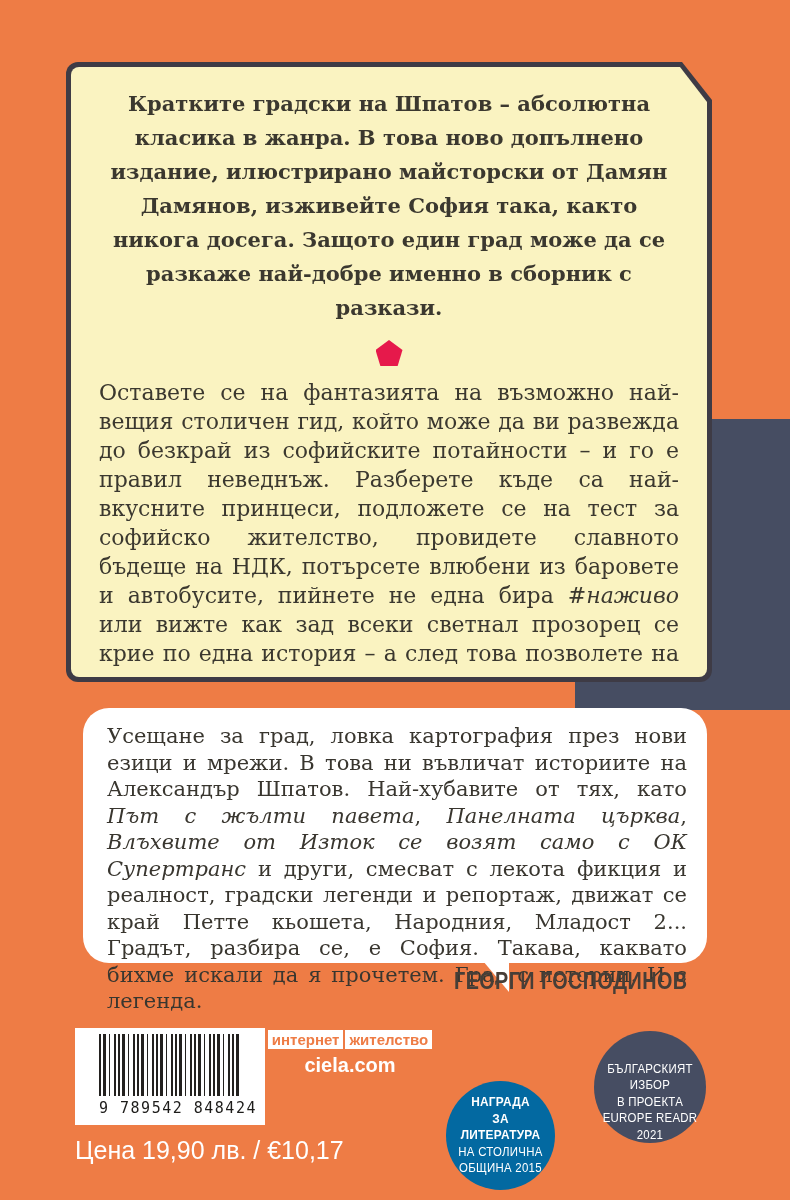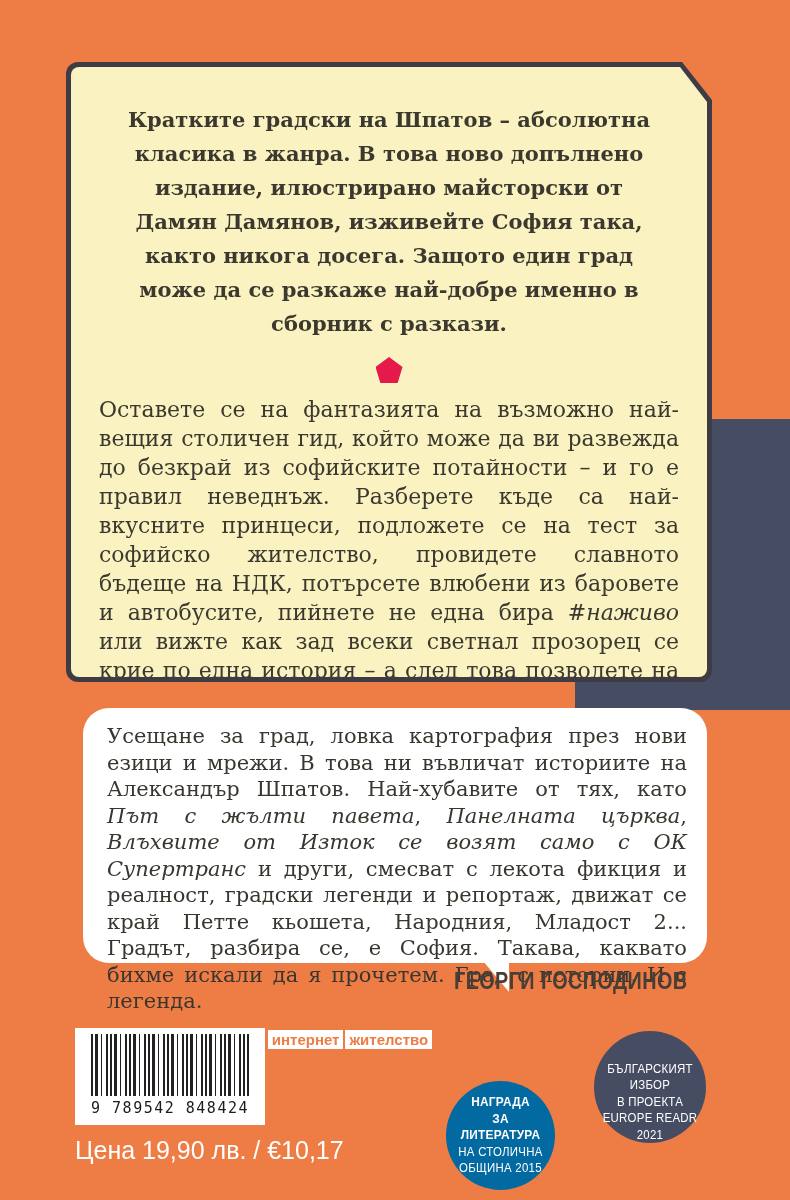--- a/index.html
+++ b/index.html
@@ -17,21 +17,21 @@
     background:#3e3b45; border-radius:12px;
     clip-path:polygon(0 0, calc(100% - 30px) 0, 100% 38px, 100% 100%, 0 100%);
   }
   .cream-inner {
     position:absolute; left:5px; top:5px; right:5px; bottom:5px;
     background:#faf3c1; border-radius:8px;
     clip-path:polygon(0 0, calc(100% - 27px) 0, 100% 35px, 100% 100%, 0 100%);
     padding:20px 28px; box-sizing:border-box;
   }
   .intro {
-    margin:16px; font-weight:bold; text-align:center;
+    margin:0; font-weight:bold; text-align:center;
     font-size:21px; line-height:34px; color:#3b382f;
   }
   .pentagon {
     width:27px; height:26px; background:#e6194b; margin:15px auto 12px;
     clip-path:polygon(50% 0%, 100% 38%, 82% 100%, 18% 100%, 0% 38%);
   }
   .body-text {
     margin:0; text-align:justify; font-size:22px; line-height:29px; color:#3b382f;
   }
   .hashtag { font-style:italic; }
@@ -51,21 +51,21 @@
   .attribution {
     position:absolute; right:103px; top:968px;
     font-family:"Liberation Sans", sans-serif; font-weight:bold;
     font-size:23px; letter-spacing:0.5px; color:#473e37;
     transform:scaleX(0.86); transform-origin:right center; white-space:nowrap;
   }
 
   
   .barcode-box {
     position:absolute; left:75px; top:1028px; width:190px; height:97px;
-    background:#ffffff; padding:6px 16px 0; box-sizing:border-box;
+    background:#ffffff; padding:6px 24px 0; box-sizing:border-box;
   }
   .barcode-bars {
     height:62px;
     background:repeating-linear-gradient(to right,
       #23211f 0 2px, #fff 2px 4px, #23211f 4px 7px, #fff 7px 10px,
       #23211f 10px 11px, #fff 11px 15px, #23211f 15px 17px, #fff 17px 19px);
   }
   .barcode-digits {
     font-family:"DejaVu Sans Mono", monospace; font-size:15px; color:#1d1c1a;
     text-align:center; letter-spacing:1.5px; margin-top:3px; white-space:nowrap;
@@ -117,20 +117,21 @@
 
   <div class="barcode-box">
     <div class="barcode-bars"></div>
     <div class="barcode-digits">9 789542 848424</div>
   </div>
 
   <div class="shop">
     <div class="chiprow">
       <span class="chip">интернет</span><span class="chip">жителство</span>
     </div>
+    <div class="url">ciela.com</div>
   </div>
 
   <div class="badge badge-red">
     <div class="stack">
       <div class="ln bold">НАГРАДА</div>
       <div class="ln bold">ЗА ЛИТЕРАТУРА</div>
       <div class="ln">НА СТОЛИЧНА</div>
       <div class="ln">ОБЩИНА 2015</div>
     </div>
   </div>

